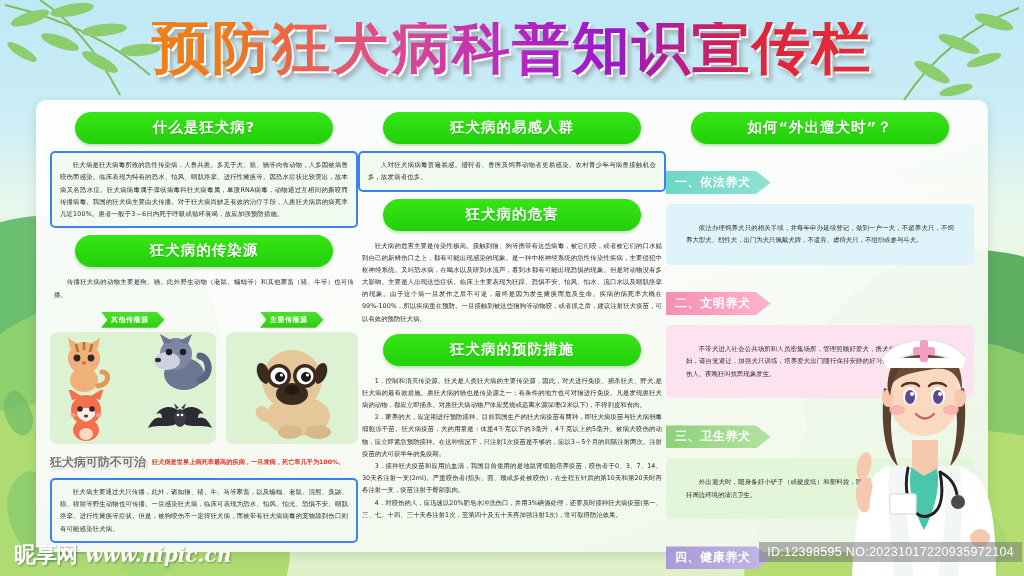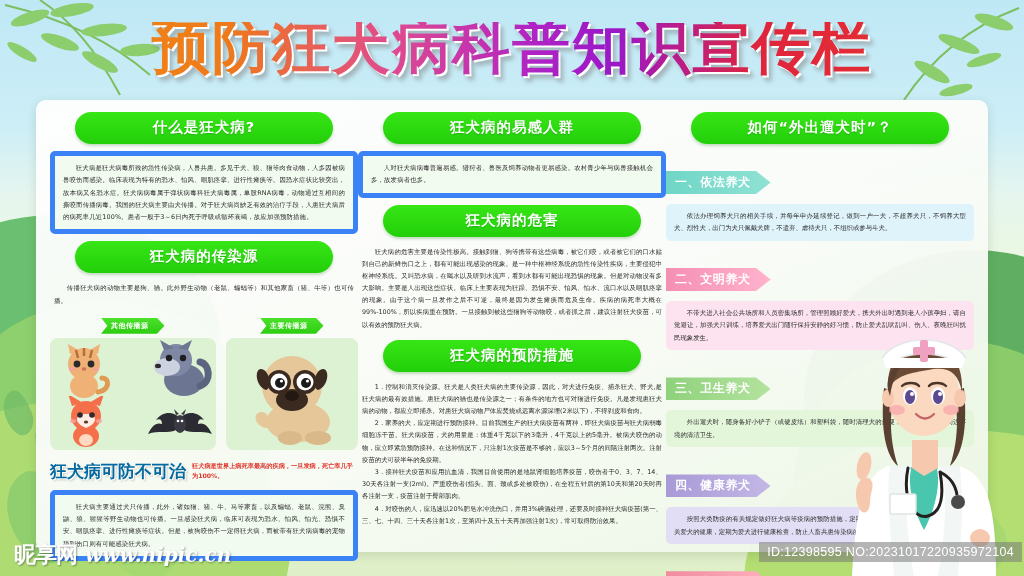--- a/index.html
+++ b/index.html
@@ -58,21 +58,21 @@
     align-self:center;width:84%;text-align:center;
     background:linear-gradient(#37e615,#22cf0a);
     color:#fff;font-size:14.5px;font-weight:bold;letter-spacing:1px;
     padding:6px 0 7px;border-radius:16px;
     box-shadow:0 2px 3px rgba(30,120,20,.25);
     text-shadow:0 1px 1px rgba(0,80,0,.25);
   }
 
   
   .tbox{
-    background:#f2fbf0;border:5px solid #3b82f6;border-radius:5px;
+    background:#f2fbf0;border:2px solid #3b82f6;border-radius:5px;
     padding:6px 8px;color:#2b2b2b;font-size:6.4px;line-height:1.92;
     text-align:justify;letter-spacing:.15px;
   }
   .tbox p{margin:0 0 2px;text-indent:2em;}
   .tbox p:last-child{margin-bottom:0;}
   .plain{color:#2b2b2b;font-size:6.4px;line-height:1.9;text-align:justify;padding:2px 4px;}
   .plain p{margin:0;text-indent:2em;}
 
   
   .srcrow{display:flex;gap:10px;margin-top:2px;}
@@ -85,34 +85,34 @@
     letter-spacing:.5px;
   }
   .animbox{width:100%;height:112px;background:#ddf2d2;border-radius:8px;
            position:relative;overflow:hidden;}
 
   
   .dog{position:absolute;left:50%;top:50%;transform:translate(-50%,-48%);}
 
   
   .slogan{display:flex;align-items:center;gap:6px;margin-top:3px;}
-  .slogan .big{font-size:17px;font-weight:bold;color:#0369a1;
+  .slogan .big{font-size:12px;font-weight:bold;color:#737373;
                text-shadow:1px 1px 0 #fff,2px 2px 2px rgba(0,0,0,.18);white-space:nowrap;}
   .slogan .small{font-size:6.2px;color:#e0342c;font-weight:bold;line-height:1.6;}
 
   
   .ctag{
     color:#fff;font-size:12px;font-weight:bold;letter-spacing:.6px;
     padding:3px 20px 3px 9px;margin:20px 0 3px;align-self:flex-start;
     clip-path:polygon(0 0,86% 0,100% 50%,86% 100%,0 100%);
     min-width:74px;
   }
   .cbox{border-radius:5px;padding:6px 8px;color:#2b2b2b;
         font-size:6.4px;line-height:1.95;text-align:justify;}
-  .cbox p{margin:0;text-indent:2em;}
+  .cbox p{margin:12px;text-indent:2em;}
 
   
   .nurse{position:absolute;right:6px;bottom:0;width:190px;height:260px;z-index:6;}
 
   
   .wm{position:absolute;left:14px;bottom:6px;display:flex;align-items:center;
       gap:8px;z-index:9;}
   .wm-badge{font-size:22px;font-weight:bold;color:#fff;letter-spacing:-1px;
             text-shadow:1px 1px 2px rgba(0,0,0,.35);font-family:"DejaVu Sans",sans-serif;}
   .wm-url{font-size:20px;font-style:italic;font-weight:bold;color:#fff;

